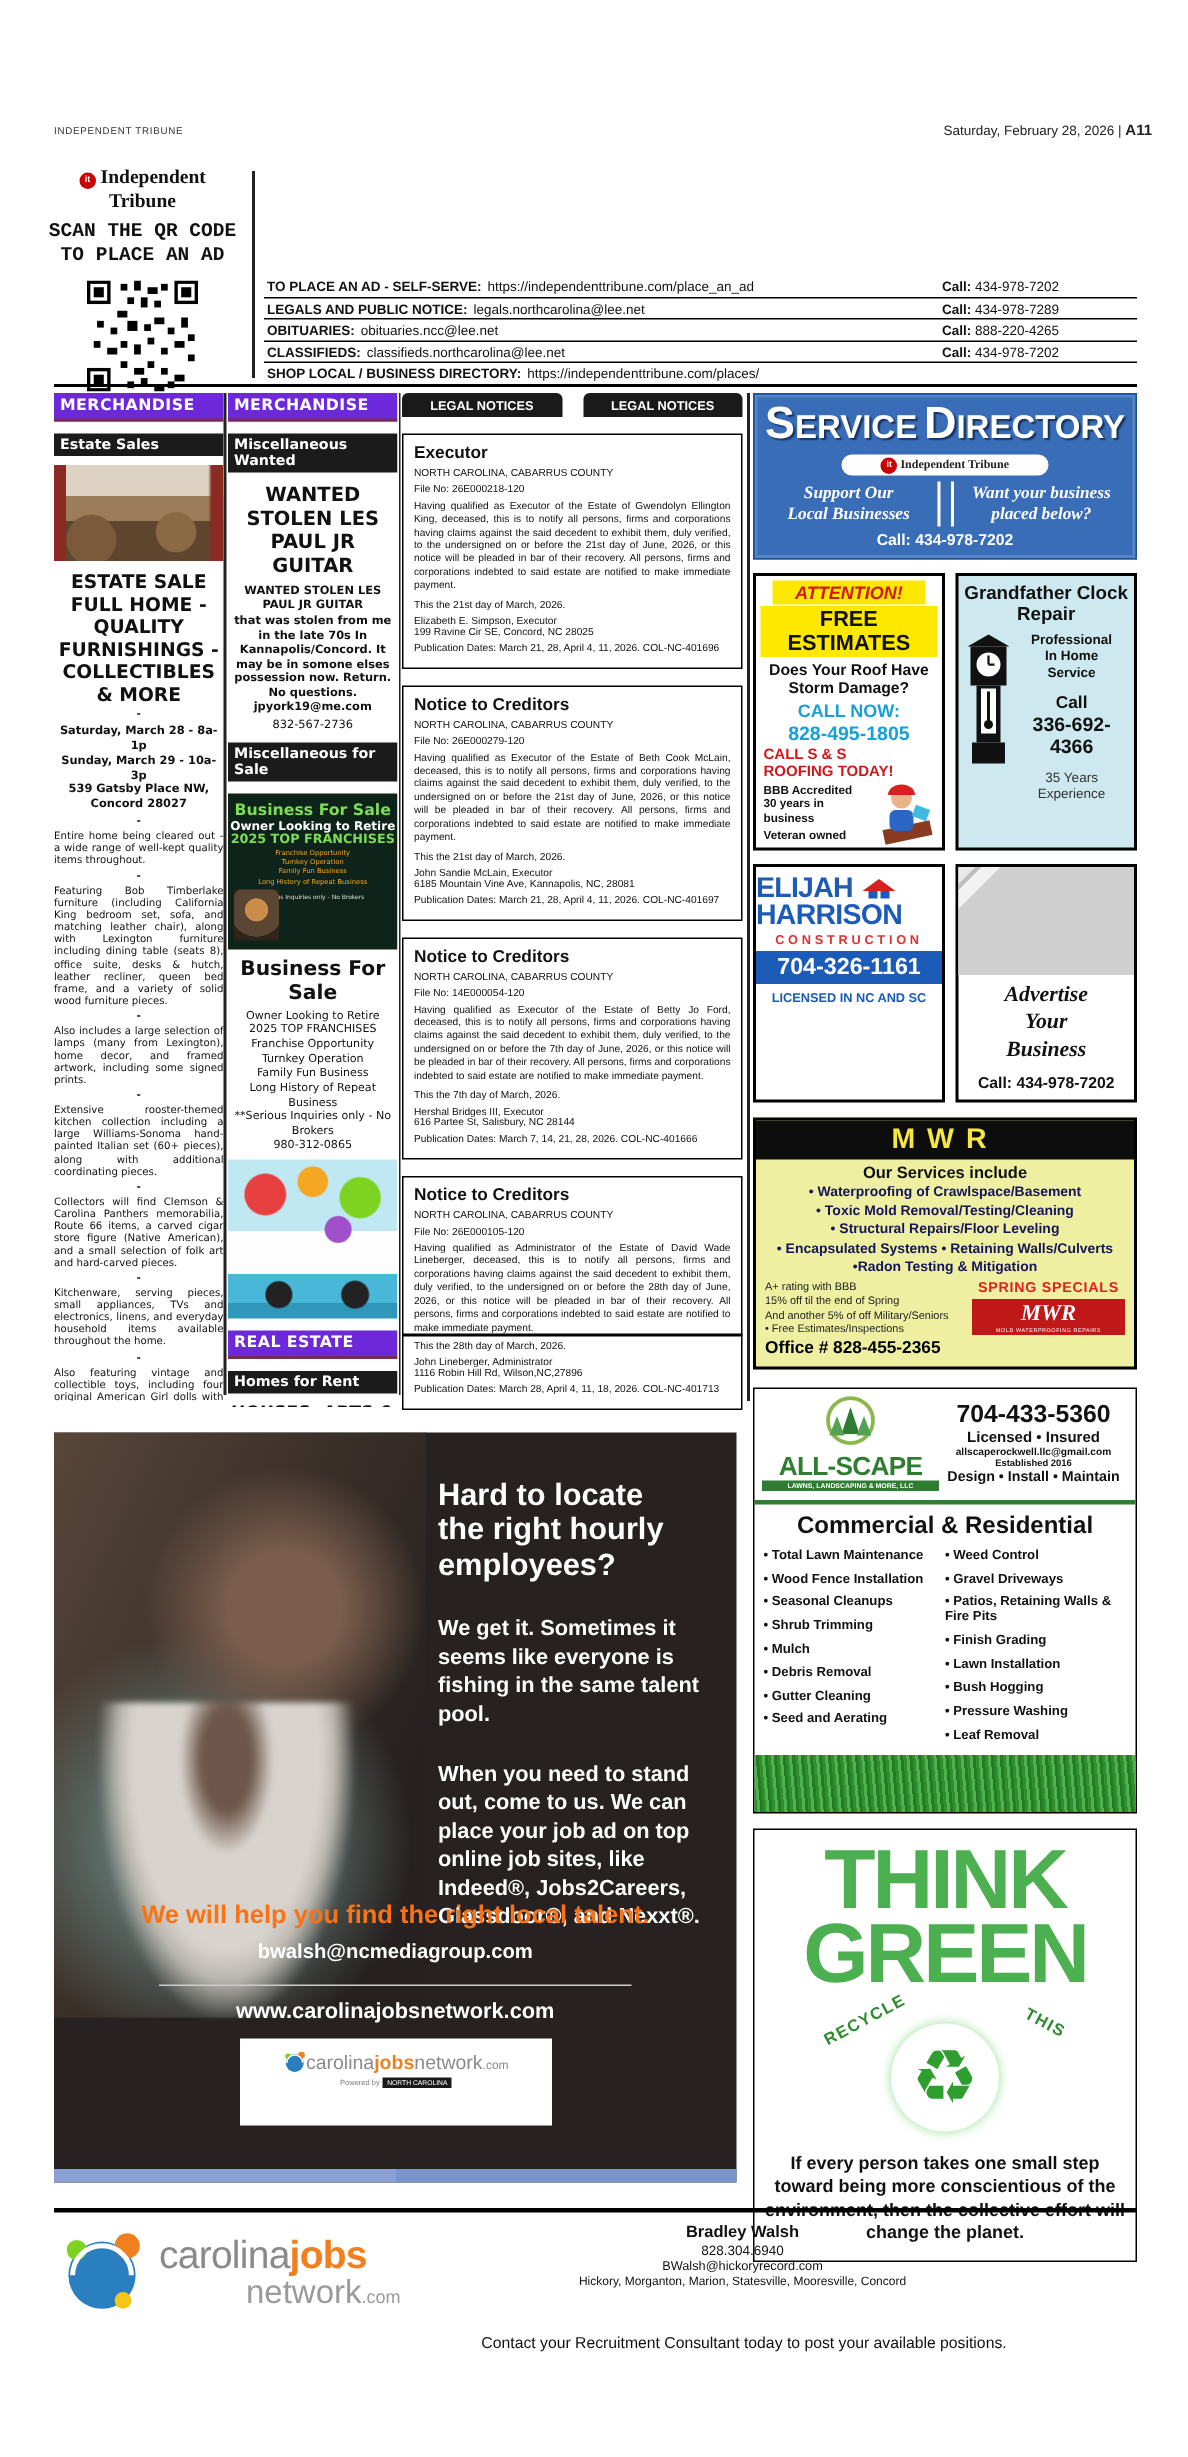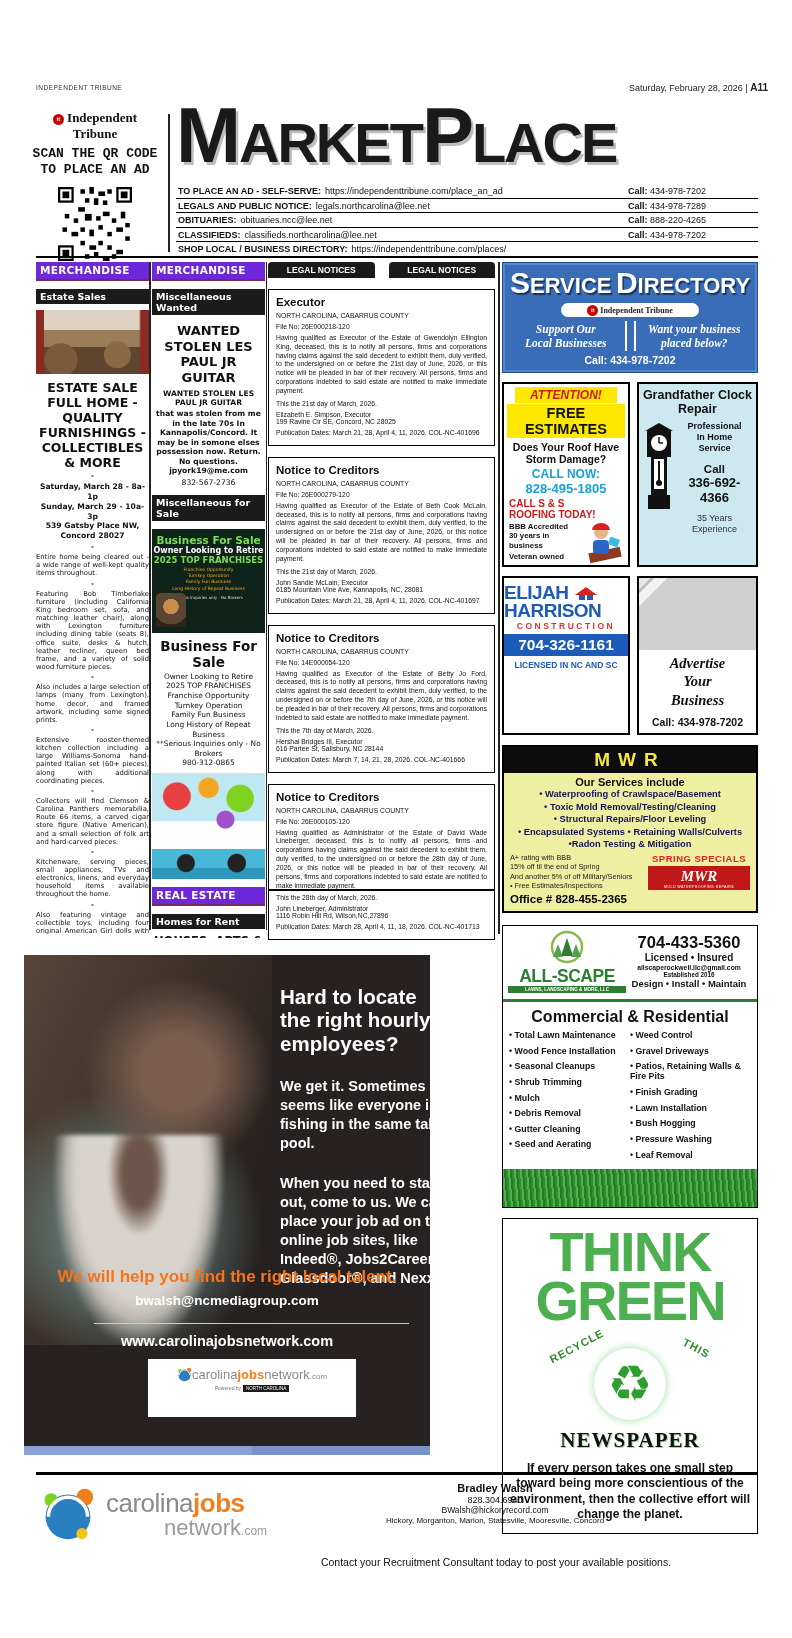--- a/index.html
+++ b/index.html
@@ -183,21 +183,21 @@
   .tg-arc1{position:absolute;left:38px;top:6px;color:#2e8b2e;font-weight:bold;font-size:11px;
            transform:rotate(-28deg);letter-spacing:1px;}
   .tg-arc2{position:absolute;right:40px;top:8px;color:#2e8b2e;font-weight:bold;font-size:11px;
            transform:rotate(28deg);letter-spacing:1px;}
   .tg-sym{position:absolute;left:50%;top:14px;transform:translateX(-50%);width:72px;height:72px;
           background:#fff;border-radius:50%;box-shadow:0 0 8px #9adf9a;color:#2e9e2e;font-size:50px;line-height:72px;}
   .tg-news{font-family:"Liberation Serif",serif;font-weight:bold;font-size:21px;letter-spacing:1px;
            color:#111;text-shadow:1px 1px 0 #9adf9a;margin-top:2px;}
   .tg-body{font-weight:bold;font-size:12px;line-height:1.3;margin-top:8px;}
   
-  .jobs{left:24px;top:955px;width:406px;height:500px;background:#272221;overflow:hidden;}
+  .jobs{left:36px;top:955px;width:455px;height:500px;background:#272221;overflow:hidden;}
   .jobs-photo{position:absolute;left:0;top:0;width:248px;height:390px;
      background:
        radial-gradient(circle at 62% 30%,#7a5d4c 0 12%,rgba(0,0,0,0) 30%),
        radial-gradient(circle at 40% 70%,#5d6e6a 0 20%,rgba(0,0,0,0) 45%),
        linear-gradient(115deg,#584639 0%,#3a2f29 45%,#262120 80%);}
   .jobs-photo:after{content:"";position:absolute;left:30px;bottom:0;width:170px;height:210px;
      background:radial-gradient(ellipse at 50% 18%,#6e564a 0 14%,#d8d4cd 26% 52%,#bdb9b2 60%,rgba(0,0,0,0) 72%);
      filter:blur(2px);}
   .jobs-txt{position:absolute;left:256px;top:30px;width:192px;color:#fff;}
   .jobs-h{font-weight:bold;font-size:20.5px;line-height:1.14;}
@@ -296,21 +296,20 @@
           <rect x="26" y="28" width="3" height="2"></rect>
         <rect x="12" y="30" width="2" height="2"></rect>
           <rect x="16" y="29" width="2" height="2"></rect>
           <rect x="20" y="31" width="3" height="2"></rect>
           <rect x="24" y="30" width="2" height="2"></rect>
       </g>
     </svg>
   </div>
   <div class="abs mast-vline"></div>
 
-  <div class="abs mp-title"><span class="mp-big">M</span><span class="mp-small">ARKET</span><span class="mp-big">P</span><span class="mp-small">LACE</span></div>
 
   <div class="abs mast-rows">
     <div class="mrow">
       <span class="lab">TO PLACE AN AD - SELF-SERVE:</span>
       <span class="val">https://independenttribune.com/place_an_ad</span>
       <span class="call"><span class="cl">Call:</span> <span>434-978-7202</span></span>
     </div>
     <div class="mrow">
       <span class="lab">LEGALS AND PUBLIC NOTICE:</span>
       <span class="val">legals.northcarolina@lee.net</span>
@@ -621,21 +620,20 @@
     </div>
 
     <div class="tg">
       <div class="tg-t">THINK</div>
       <div class="tg-t">GREEN</div>
       <div class="tg-rec">
         <div class="tg-arc1">RECYCLE</div>
         <div class="tg-arc2">THIS</div>
         <div class="tg-sym">♻</div>
       </div>
-      <div class="tg-news">NEWSPAPER</div>
       <div class="tg-body">If every person takes one small step toward being more conscientious of the environment, then the collective effort will change the planet.</div>
     </div>
   </div>
 
   <div class="abs jobs">
     <div class="jobs-photo"></div>
     <div class="jobs-txt">
       <div class="jobs-h pre">Hard to locate
 the right hourly
 employees?</div>

